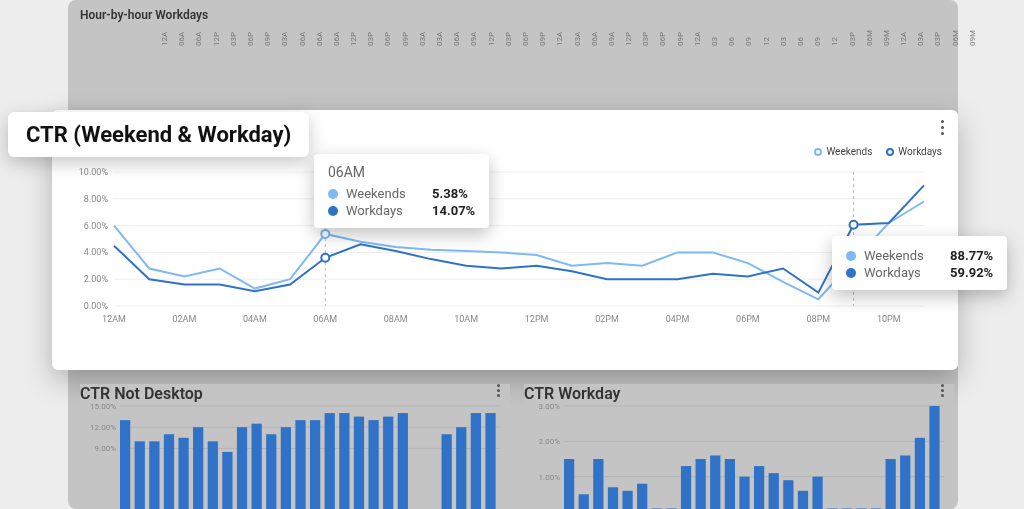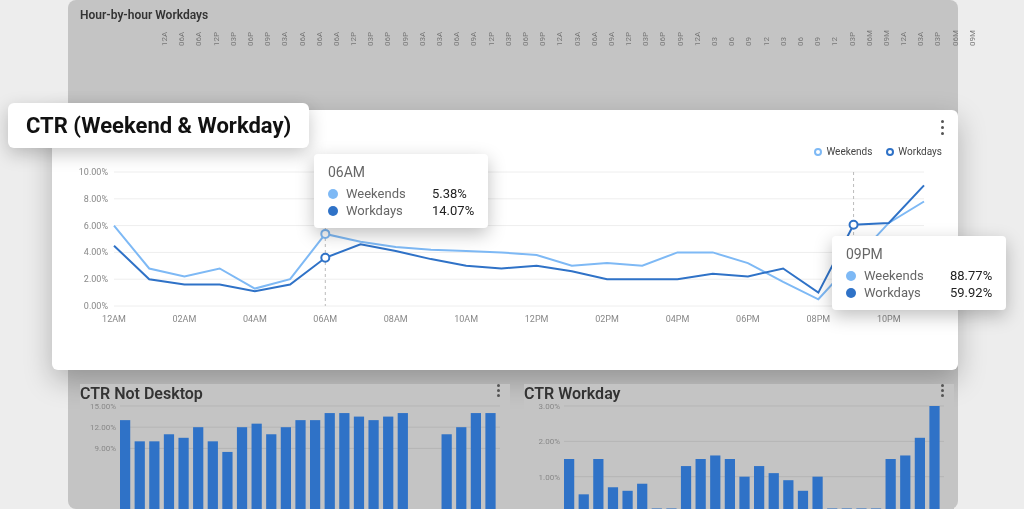--- a/index.html
+++ b/index.html
@@ -2,36 +2,36 @@
 <html><head>
 <meta charset="utf-8">
 <style>
   * { box-sizing: border-box; margin: 0; padding: 0; }
   body { font-family: -apple-system, BlinkMacSystemFont, "Segoe UI", Roboto, sans-serif; background: #ededed; width: 1024px; height: 509px; overflow: hidden; position: relative; }
   .backdrop { position: absolute; top: 0; left: 68px; width: 890px; height: 509px; background: #c4c4c4; border-radius: 8px; }
   .back-header { position: absolute; top: 8px; left: 80px; font-size: 12px; font-weight: 600; color: #333; }
   .back-hours { position: absolute; top: 30px; left: 160px; width: 790px; display: flex; gap: 8.2px; }
   .back-hours span { font-size: 8px; color: #777; writing-mode: vertical-rl; transform: rotate(180deg); }
   .main-card { position: absolute; top: 110px; left: 52px; width: 906px; height: 260px; background: #fff; border-radius: 6px; box-shadow: 0 10px 28px rgba(0,0,0,0.25); padding: 12px 18px 14px 62px; }
-  .title-chip { position: absolute; top: 103px; left: 8px; background: #fff; border-radius: 6px; box-shadow: 0 6px 18px rgba(0,0,0,0.22); padding: 10px 18px; font-size: 22px; font-weight: 700; color: #111; }
+  .title-chip { position: absolute; top: 112px; left: 8px; background: #fff; border-radius: 6px; box-shadow: 0 6px 18px rgba(0,0,0,0.22); padding: 10px 18px; font-size: 22px; font-weight: 700; color: #111; }
   .kebab { position: absolute; top: 120px; right: 80px; display: flex; flex-direction: column; gap: 3px; cursor: pointer; }
   .kebab span { width: 3px; height: 3px; background: #555; border-radius: 50%; }
   .legend { position: absolute; top: 146px; right: 82px; display: flex; gap: 14px; font-size: 10px; color: #444; align-items: center; }
   .legend .dot { display: inline-block; width: 8px; height: 8px; border: 2px solid; border-radius: 50%; margin-right: 4px; background: #fff; vertical-align: middle; }
   .chart-area { position: absolute; top: 168px; left: 114px; width: 820px; height: 160px; }
   .chart-area svg { width: 100%; height: 100%; overflow: visible; }
   .ylab { font-size: 9px; fill: #888; text-anchor: end; }
   .xlab { font-size: 9px; fill: #888; text-anchor: middle; }
   .grid { stroke: #eee; stroke-width: 1; }
   .tooltip { position: absolute; background: #fff; border-radius: 4px; box-shadow: 0 6px 18px rgba(0,0,0,0.25); padding: 10px 14px; font-size: 13px; }
   .tooltip .tt-title { color: #666; margin-bottom: 6px; font-size: 14px; }
   .tooltip .row { display: flex; align-items: center; gap: 8px; margin-top: 2px; }
   .tooltip .swatch { width: 10px; height: 10px; border-radius: 50%; }
   .tooltip .name { color: #666; min-width: 78px; }
-  .tooltip .val { font-weight: 400; color: #222; }
+  .tooltip .val { font-weight: 700; color: #222; }
   #tt1 { top: 154px; left: 314px; }
   #tt2 { top: 236px; left: 832px; }
   .mini-card { position: absolute; top: 384px; width: 430px; height: 130px; background: #c4c4c4; }
   #mini1 { left: 80px; }
   #mini2 { left: 524px; }
   .mini-title { font-size: 16px; font-weight: 600; color: #333; position: absolute; top: 0; left: 0; }
   .mini-kebab { position: absolute; top: 0; right: 10px; display: flex; flex-direction: column; gap: 2px; }
   .mini-kebab span { width: 3px; height: 3px; background: #555; border-radius: 50%; }
   .mini-chart { position: absolute; top: 18px; left: 0; width: 420px; height: 110px; }
   .mini-chart svg { width: 100%; height: 100%; }
@@ -151,21 +151,20 @@
       <span class="val">5.38%</span>
     </div>
   <div class="row">
       <span class="swatch" id="t1c1" style="background: rgb(47, 114, 199);"></span>
       <span class="name">Workdays</span>
       <span class="val">14.07%</span>
     </div>
 </div>
 
 <div class="tooltip" id="tt2">
-  <div class="tt-title">09PM</div>
   <div class="row">
       <span class="swatch" id="t2c0" style="background: rgb(126, 185, 245);"></span>
       <span class="name">Weekends</span>
       <span class="val">88.77%</span>
     </div>
   <div class="row">
       <span class="swatch" id="t2c1" style="background: rgb(47, 114, 199);"></span>
       <span class="name">Workdays</span>
       <span class="val">59.92%</span>
     </div>

